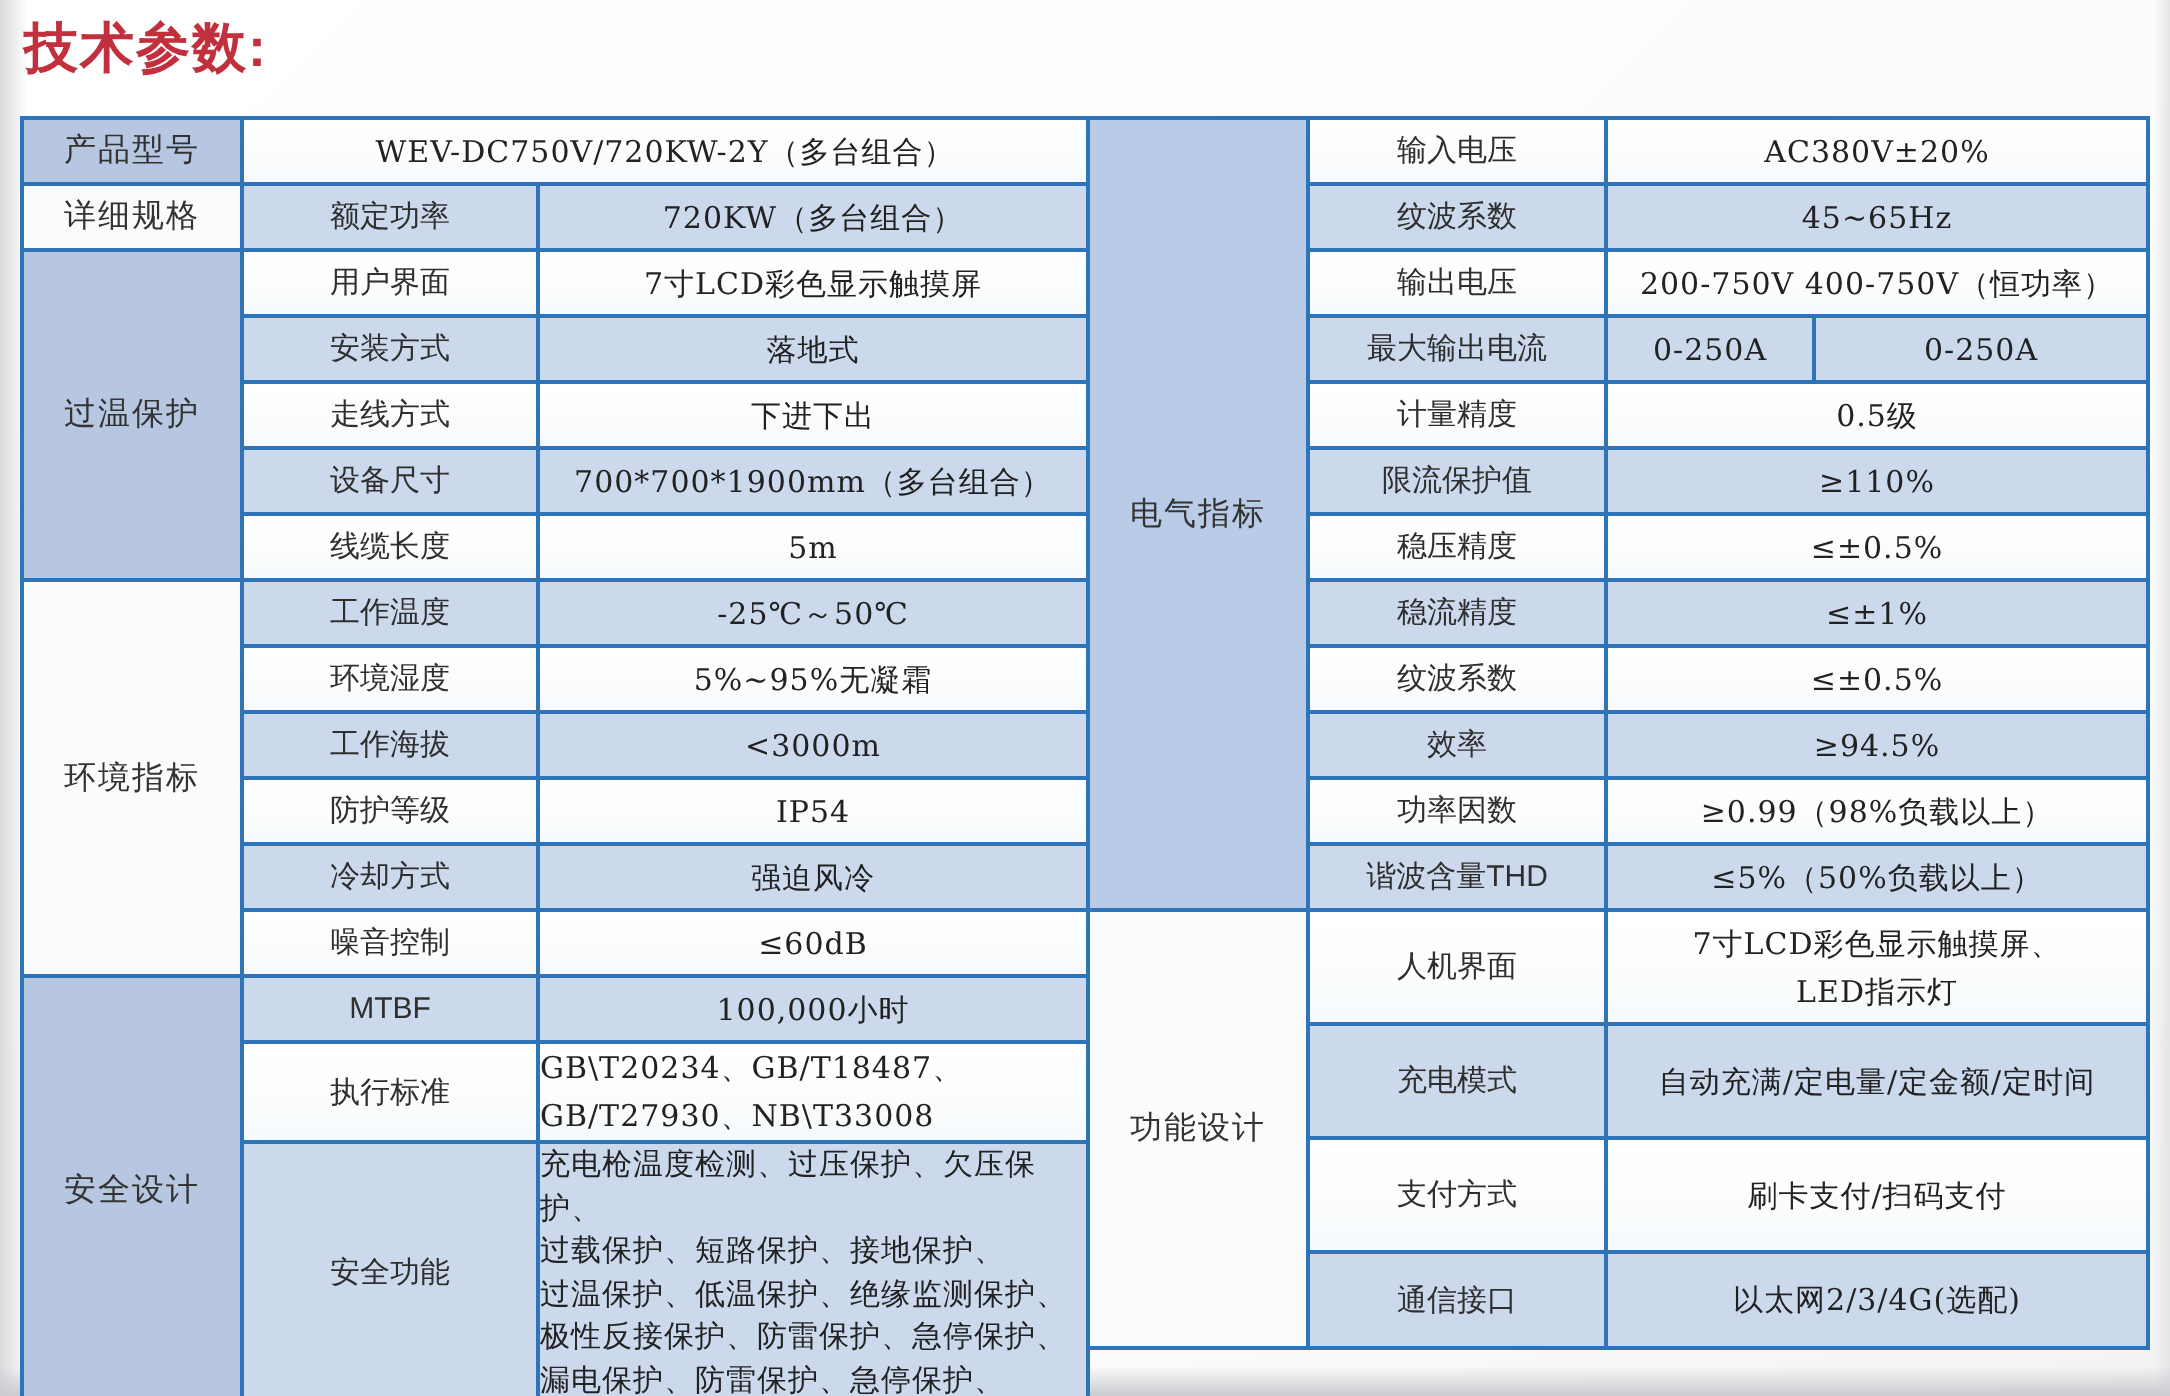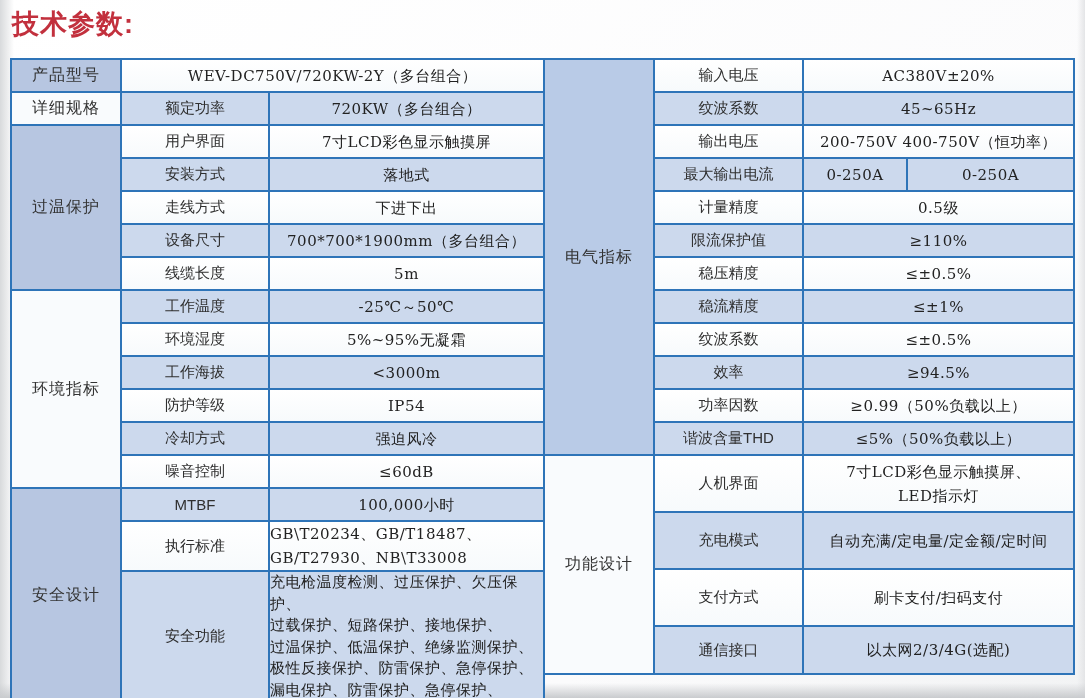--- a/index.html
+++ b/index.html
@@ -185,21 +185,21 @@
   <tr class="h33">
     <td class="cw">纹波系数</td>
     <td class="cw val" colspan="2">≤±0.5%</td>
   </tr>
   <tr class="h33">
     <td class="cb">效率</td>
     <td class="cb val" colspan="2">≥94.5%</td>
   </tr>
   <tr class="h33">
     <td class="cw">功率因数</td>
-    <td class="cw val" colspan="2">≥0.99（50%负载以上）</td>
+    <td class="cw val" colspan="2">≥0.99（98%负载以上）</td>
   </tr>
   <tr class="h33">
     <td class="cb">谐波含量THD</td>
     <td class="cb val" colspan="2">≤5%（50%负载以上）</td>
   </tr>
   <tr class="h57">
     <td class="gc gcw" rowspan="4">功能设计</td>
     <td class="cw">人机界面</td>
     <td class="cw val" colspan="2" style="line-height:24px;">7寸LCD彩色显示触摸屏、
 LED指示灯</td>

